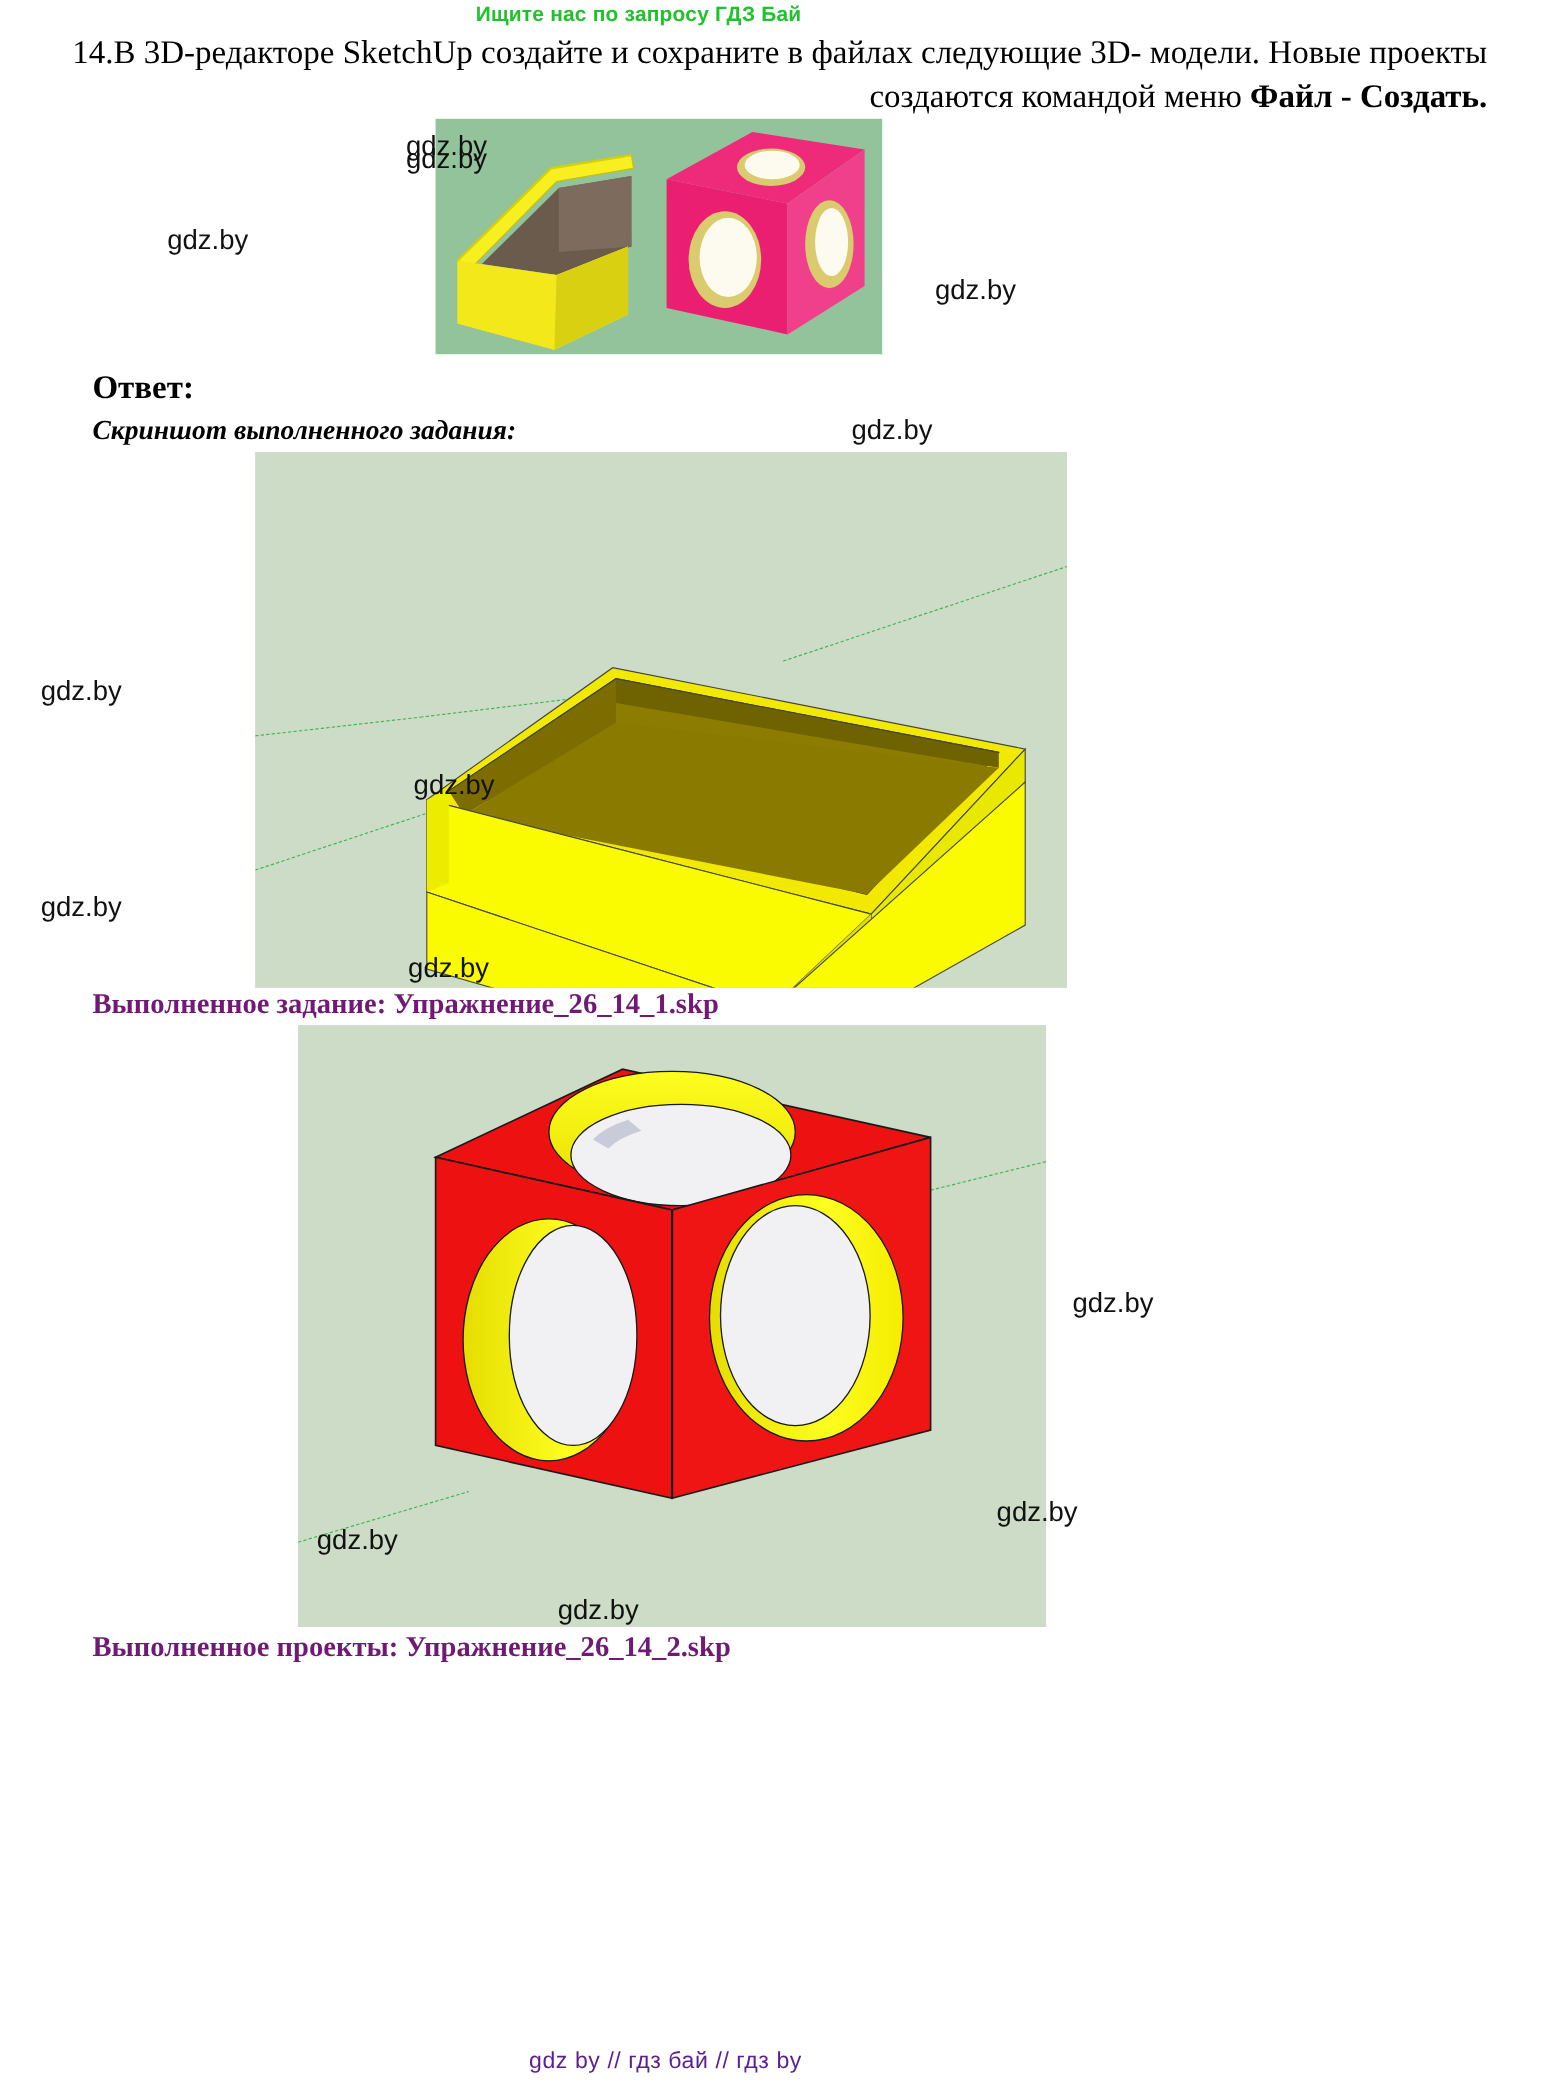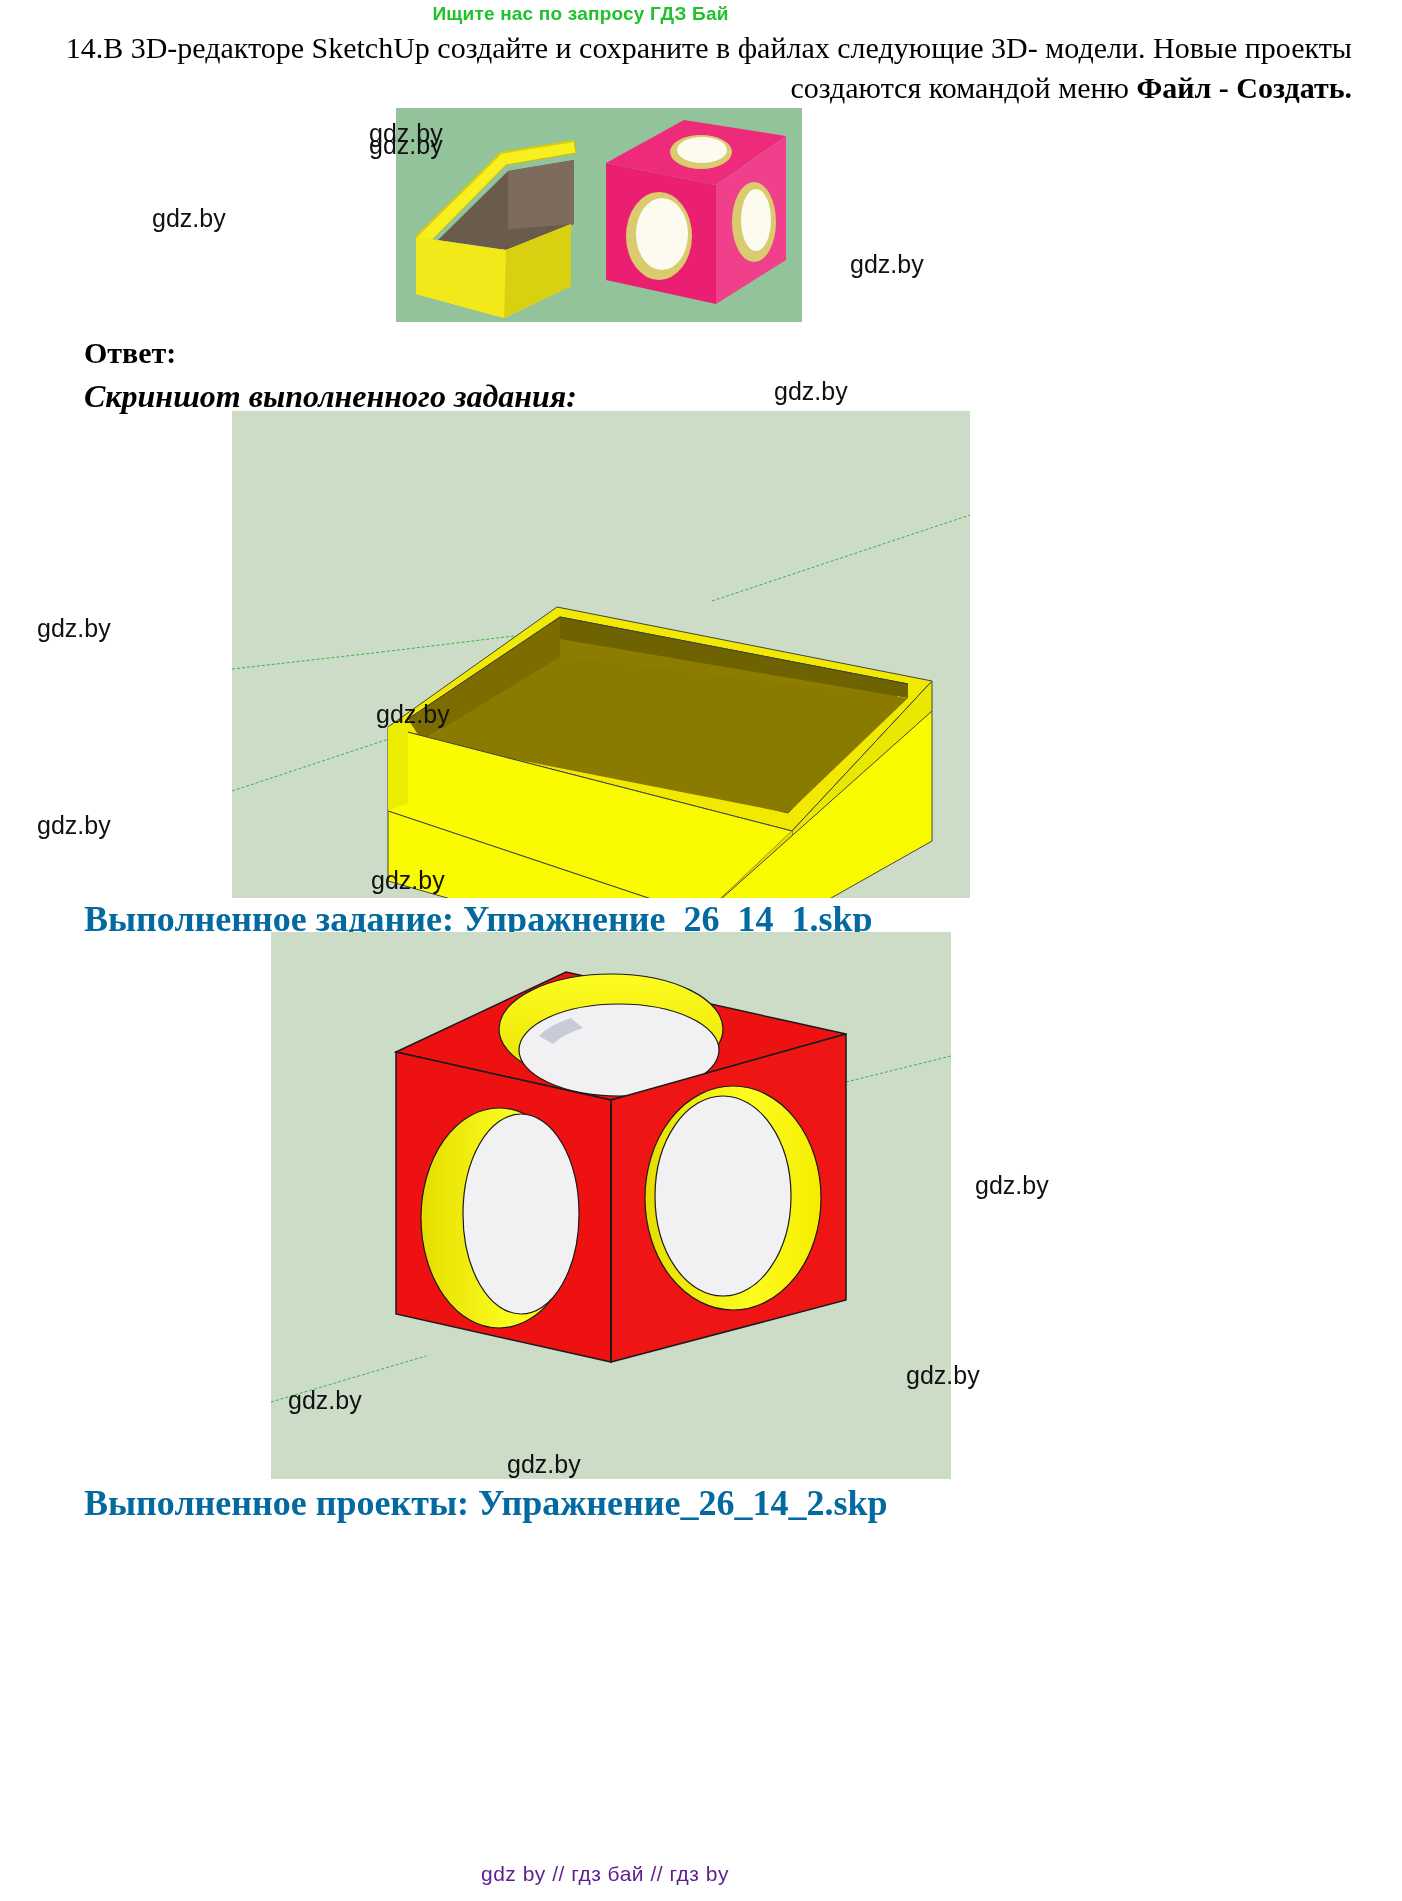--- a/index.html
+++ b/index.html
@@ -63,42 +63,42 @@
     left: 84px;
     top: 336px;
     font-size: 30px;
     font-weight: bold;
     color: #000;
   }
   .screenshot-label {
     position: absolute;
     left: 84px;
     top: 378px;
-    font-size: 32px;
+    font-size: 25px;
     font-weight: bold;
     font-style: italic;
     color: #000;
   }
 
   
   .sketch-canvas {
     position: absolute;
     background: #ccdcc6;
     overflow: hidden;
   }
   #sketch-1 { left: 232px; top: 411px; width: 738px; height: 487px; }
   #sketch-2 { left: 271px; top: 932px; width: 680px; height: 547px; }
 
   
   .caption {
     position: absolute;
     left: 84px;
-    font-size: 36px;
-    font-weight: bold;
-    color: #0369a1;
+    font-size: 26px;
+    font-weight: bold;
+    color: #701a75;
     white-space: nowrap;
   }
   #caption-1 { top: 898px; }
   #caption-2 { top: 1482px; }
 
   
   .wm {
     position: absolute;
     font-family: "Liberation Sans", sans-serif;
     font-size: 25px;

